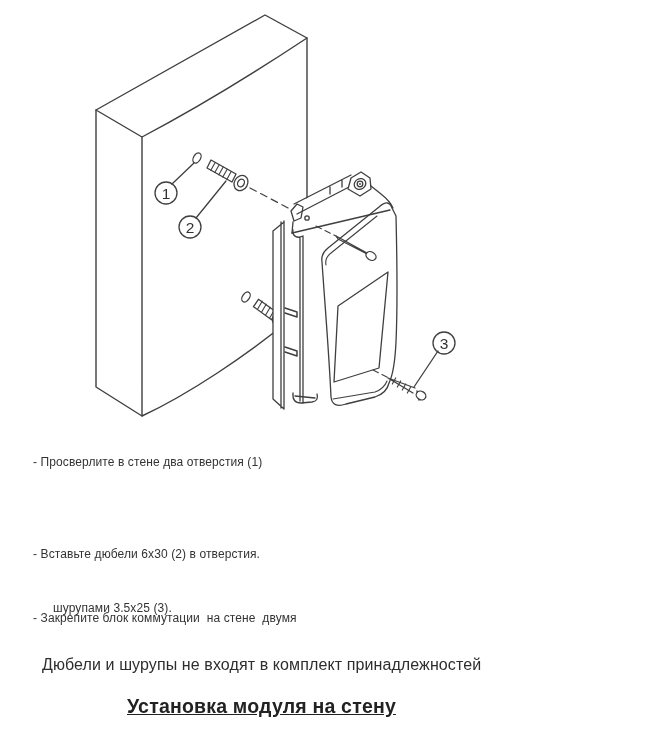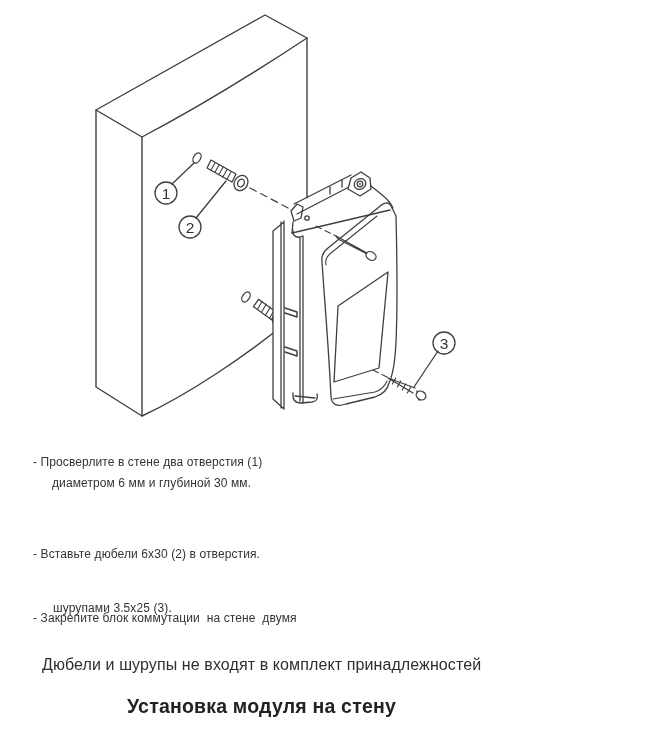--- a/index.html
+++ b/index.html
@@ -14,21 +14,21 @@
   .fig{position:absolute;left:0;top:0;}
   .txt{
     position:absolute;
     white-space:pre;
     font-size:12px;
     line-height:21px;
     color:#333333;
     letter-spacing:0.1px;
   }
   .note{font-size:16px;color:#2e2e2e;}
-  .title{font-size:19.5px;font-weight:bold;color:#222222;letter-spacing:0.2px;}
+  .title{font-size:19.5px;font-weight:bold;color:#222222;letter-spacing:0.2px;text-decoration:underline;}
   svg text{
     font-family:"Liberation Sans",sans-serif;
     fill:#333333;
   }
 </style>
 </head>
 <body>
 
 <div class="page">
 
@@ -119,21 +119,20 @@
       <circle cx="190" cy="227" r="11"></circle>
       <text x="190" y="232.5" text-anchor="middle" font-size="15.5" stroke="none">2</text>
 
       <path d="M438,351 L414,387"></path>
       <circle cx="444" cy="343" r="11"></circle>
       <text x="444" y="348.5" text-anchor="middle" font-size="15.5" stroke="none">3</text>
     </g>
   </svg>
 
   <div class="txt" style="left:33px; top:452px;">- Просверлите в стене два отверстия (1)</div>
-  <div class="txt" style="left:52px; top:473px;">диаметром 6 мм и глубиной 30 мм.</div>
 
   <div class="txt" style="left:33px; top:524px;margin-top:20px;">- Вставьте дюбели 6х30 (2) в отверстия.</div>
 
   <div class="txt" style="left:33px; top:576px;margin-top:32px;">- Закрепите блок коммутации  на стене  двумя</div>
   <div class="txt" style="left:53px; top:598px;">шурупами 3.5х25 (3).</div>
 
   <div class="txt note" style="left:42px; top:654px;">Дюбели и шурупы не входят в комплект принадлежностей</div>
 
   <div class="txt title" style="left:127px; top:696px;">Установка модуля на стену</div>
 </div>

